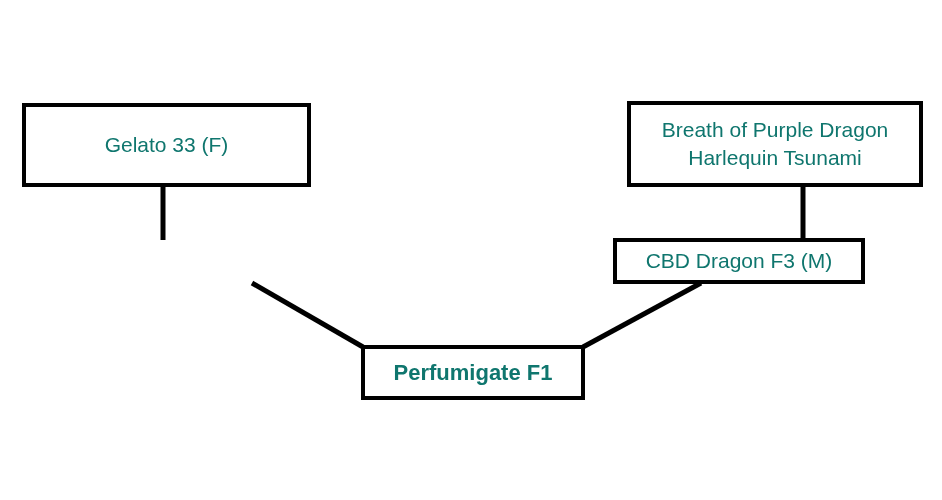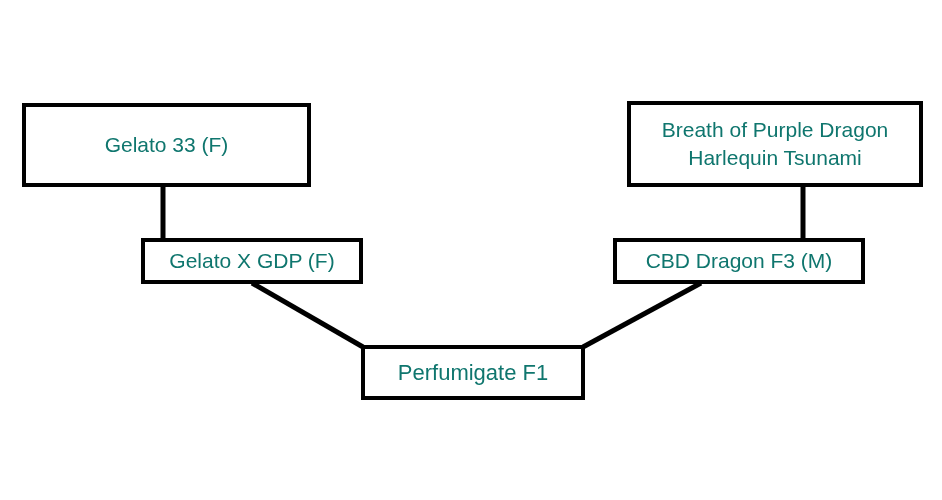--- a/index.html
+++ b/index.html
@@ -39,21 +39,21 @@
     z-index: 2;
   }
   .node-line {
     color: #0f766e;
     font-size: 21px;
     line-height: 28px;
     white-space: nowrap;
     text-align: center;
   }
   .node-line.bold {
-    font-weight: normal;
+    font-weight: bold;
     font-size: 22px;
   }
 
   
   #box-gelato-gdp-parents {
     left: 22px;
     top: 103px;
     width: 289px;
     height: 84px;
   }
@@ -101,23 +101,20 @@
 
   <div class="node-box" id="box-gelato-gdp-parents">
     <div class="node-line">Gelato 33 (F)</div>
   </div>
 
   <div class="node-box" id="box-cbd-dragon-parents">
     <div class="node-line">Breath of Purple Dragon</div>
     <div class="node-line">Harlequin Tsunami</div>
   </div>
 
-  <div class="node-box" id="box-gelato-x-gdp">
-    <div class="node-line">Gelato X GDP (F)</div>
-  </div>
 
   <div class="node-box" id="box-cbd-dragon-f3">
     <div class="node-line">CBD Dragon F3 (M)</div>
   </div>
 
   <div class="node-box" id="box-perfumigate-f1">
     <div class="node-line bold">Perfumigate F1</div>
   </div>
 
 </div>

